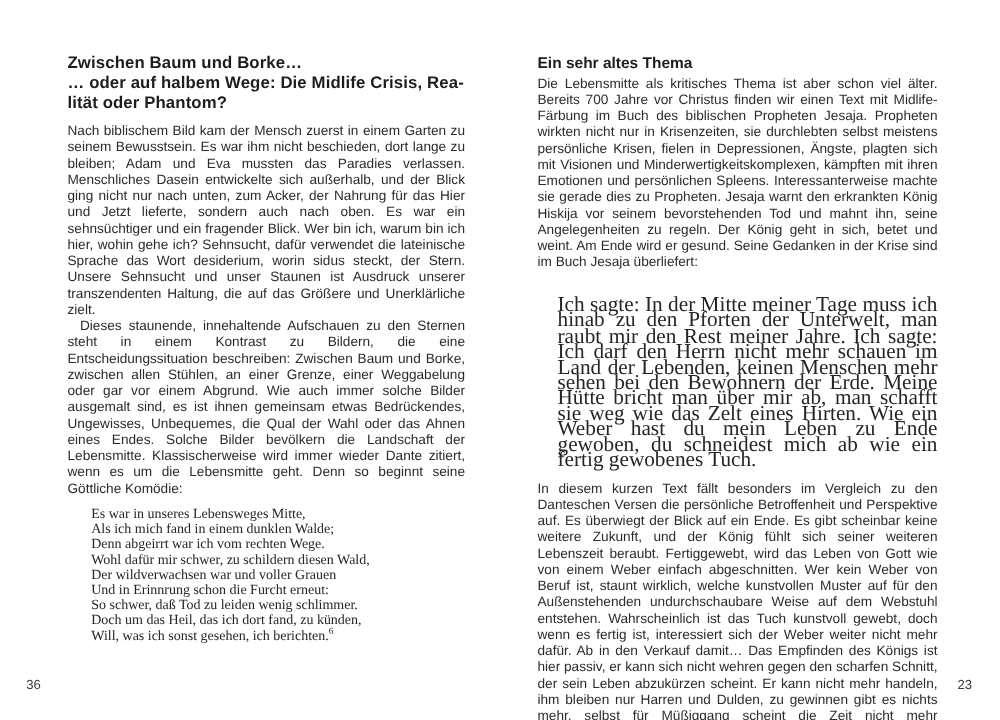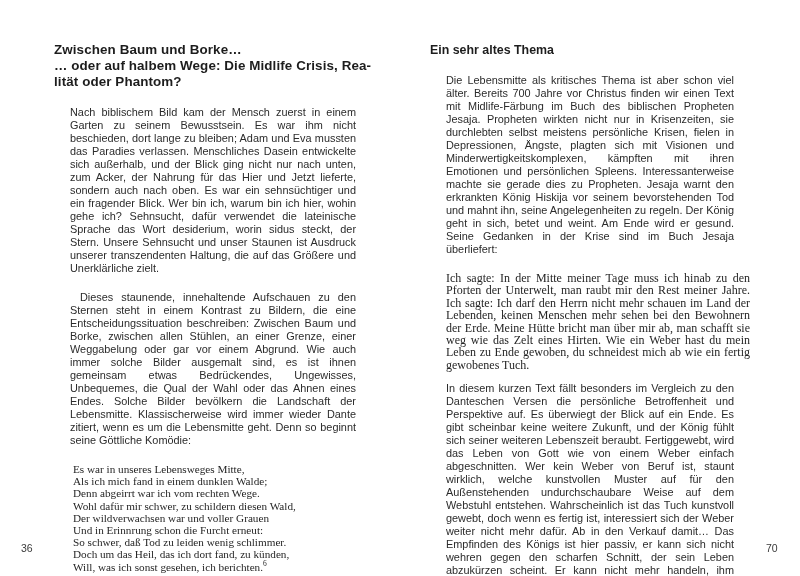--- a/index.html
+++ b/index.html
@@ -24,39 +24,39 @@
     letter-spacing: 0.1px;
   }
   .section-heading {
     margin: 43px 0 3px 0;
     font-size: 12.4px;
     font-weight: bold;
     line-height: 15px;
     color: #1d1d1d;
   }
   .body-par {
-    margin: 16px;
+    margin: 0;
     font-size: 10.9px;
     line-height: 13px;
     text-align: justify;
     color: #2b2b2b;
   }
   .indent { text-indent: 10px; }
 
   .poem {
     margin: 7px 0 0 19px;
     font-family: "Liberation Serif", serif;
     font-size: 11.2px;
     line-height: 12.2px;
     color: #252525;
   }
   .quote {
-    margin: 10px 0 0 16px;
+    margin: 21px 0 0 16px;
     font-family: "Liberation Serif", serif;
-    font-size: 12px;
+    font-size: 17px;
     line-height: 12.4px;
     text-align: justify;
     color: #252525;
   }
   .quote-attr {
     margin-top: 5px;
     font-family: "Liberation Serif", serif;
     font-size: 11.2px;
     text-align: right;
     padding-right: 38px;
@@ -103,15 +103,15 @@
   </div>
 
   <div class="page page-right">
     <h2 class="section-heading">Ein sehr altes Thema</h2>
     <p class="body-par"><span>Die Lebensmitte als kritisches Thema ist aber schon viel älter. Bereits 700 Jahre vor Christus finden wir einen Text mit Midlife-Färbung im Buch des biblischen Propheten Jesaja. Propheten wirkten nicht nur in Krisenzeiten, sie durchlebten selbst meistens persönliche Krisen, fielen in Depressionen, Ängste, plagten sich mit Visionen und Minderwertigkeitskomplexen, kämpften mit ihren Emotionen und persönlichen Spleens. Interessanterweise machte sie gerade dies zu Propheten. Jesaja warnt den erkrankten König Hiskija vor seinem bevorstehenden Tod und mahnt ihn, seine Angelegenheiten zu regeln. Der König geht in sich, betet und weint. Am Ende wird er gesund. Seine Gedanken in der Krise sind im Buch Jesaja überliefert:</span></p>
     <div class="quote"><span>Ich sagte: In der Mitte meiner Tage muss ich hinab zu den Pforten der Unterwelt, man raubt mir den Rest meiner Jahre. Ich sagte: Ich darf den Herrn nicht mehr schauen im Land der Lebenden, keinen Menschen mehr sehen bei den Bewohnern der Erde. Meine Hütte bricht man über mir ab, man schafft sie weg wie das Zelt eines Hirten. Wie ein Weber hast du mein Leben zu Ende gewoben, du schneidest mich ab wie ein fertig gewobenes Tuch.</span></div>
     <p class="body-par after-quote"><span>In diesem kurzen Text fällt besonders im Vergleich zu den Danteschen Versen die persönliche Betroffenheit und Perspektive auf. Es überwiegt der Blick auf ein Ende. Es gibt scheinbar keine weitere Zukunft, und der König fühlt sich seiner weiteren Lebenszeit beraubt. Fertiggewebt, wird das Leben von Gott wie von einem Weber einfach abgeschnitten. Wer kein Weber von Beruf ist, staunt wirklich, welche kunstvollen Muster auf für den Außenstehenden undurchschaubare Weise auf dem Webstuhl entstehen. Wahrscheinlich ist das Tuch kunstvoll gewebt, doch wenn es fertig ist, interessiert sich der Weber weiter nicht mehr dafür. Ab in den Verkauf damit… Das Empfinden des Königs ist hier passiv, er kann sich nicht wehren gegen den scharfen Schnitt, der sein Leben abzukürzen scheint. Er kann nicht mehr handeln, ihm bleiben nur Harren und Dulden, zu gewinnen gibt es nichts mehr, selbst für Müßiggang scheint die Zeit nicht mehr auszureichen. Fremdsteuerung und Isolation scheinen ihn im Griff zu haben.</span></p>
   </div>
 
   <div class="pagenum pagenum-left">36</div>
-  <div class="pagenum pagenum-right">70</div>
+  <div class="pagenum pagenum-right">23</div>
 
 </div>
 
 </body></html>

